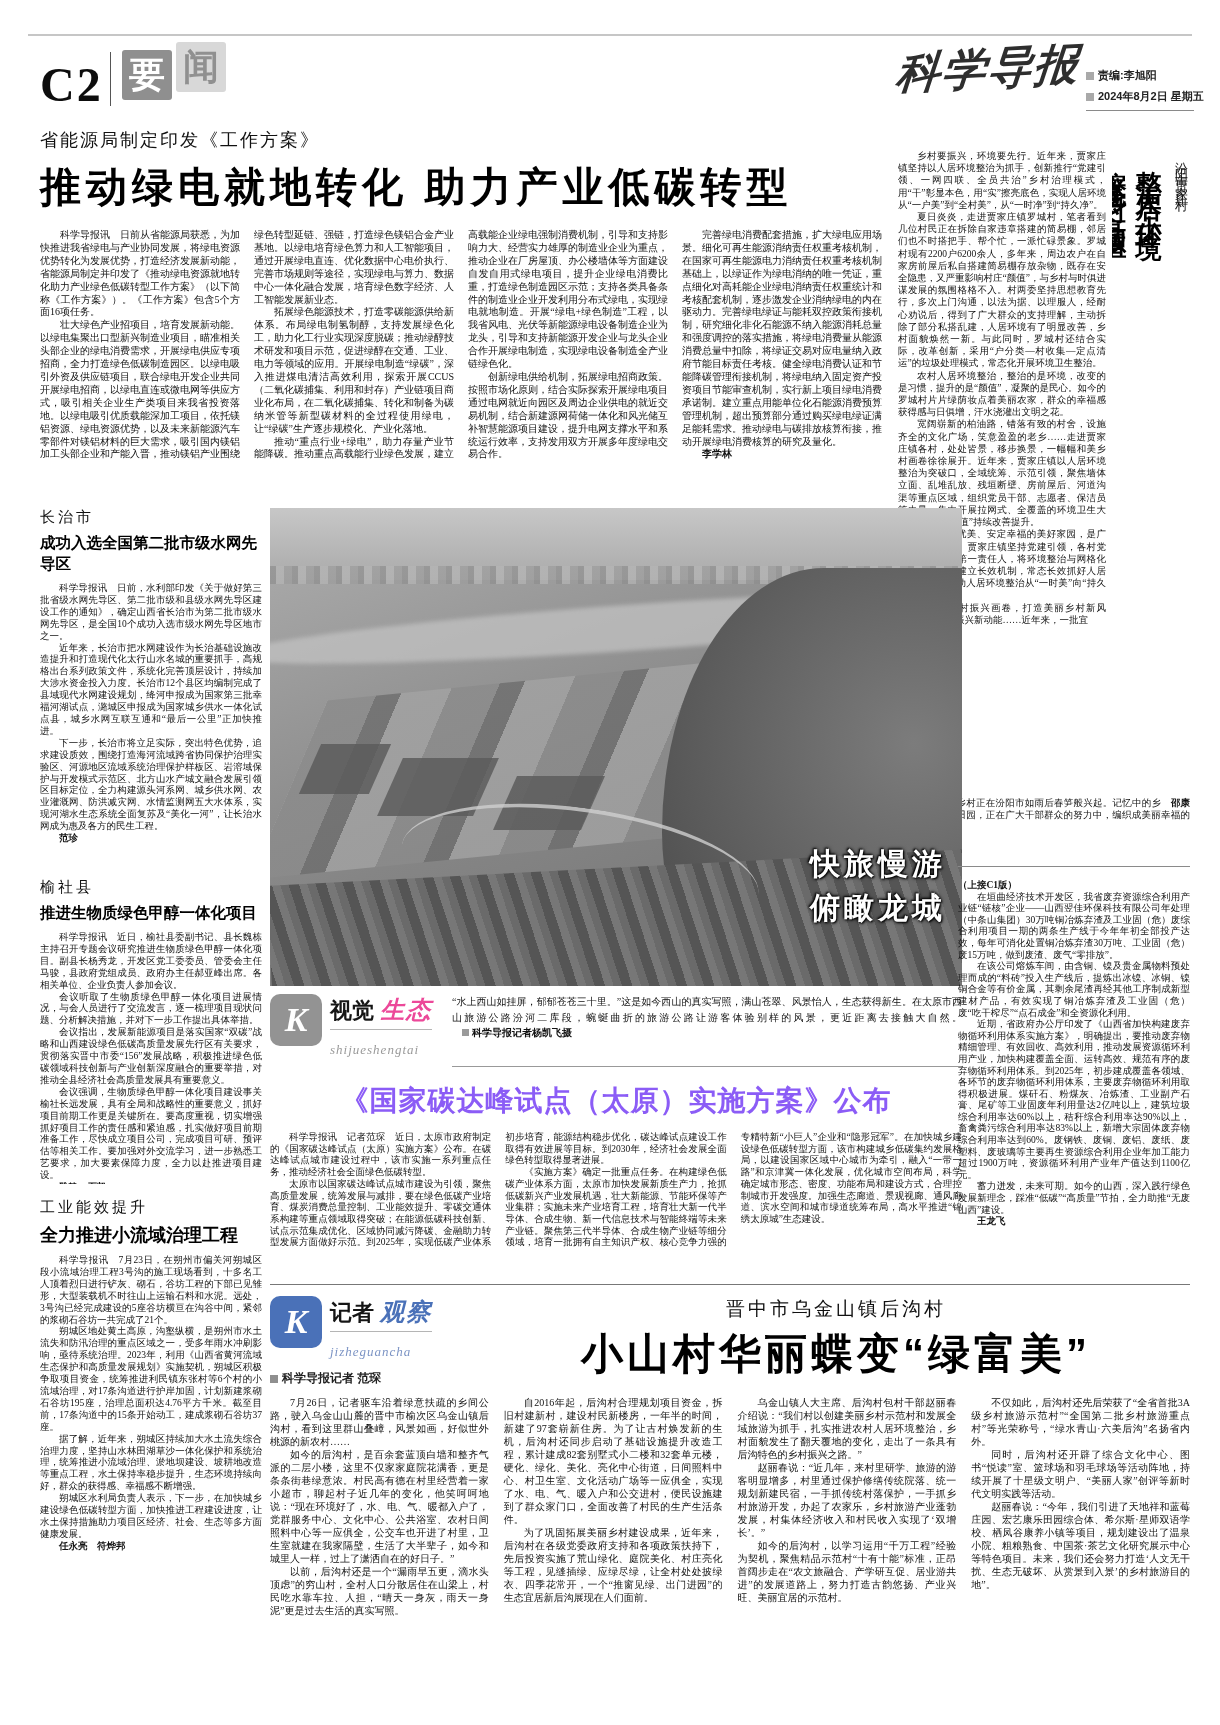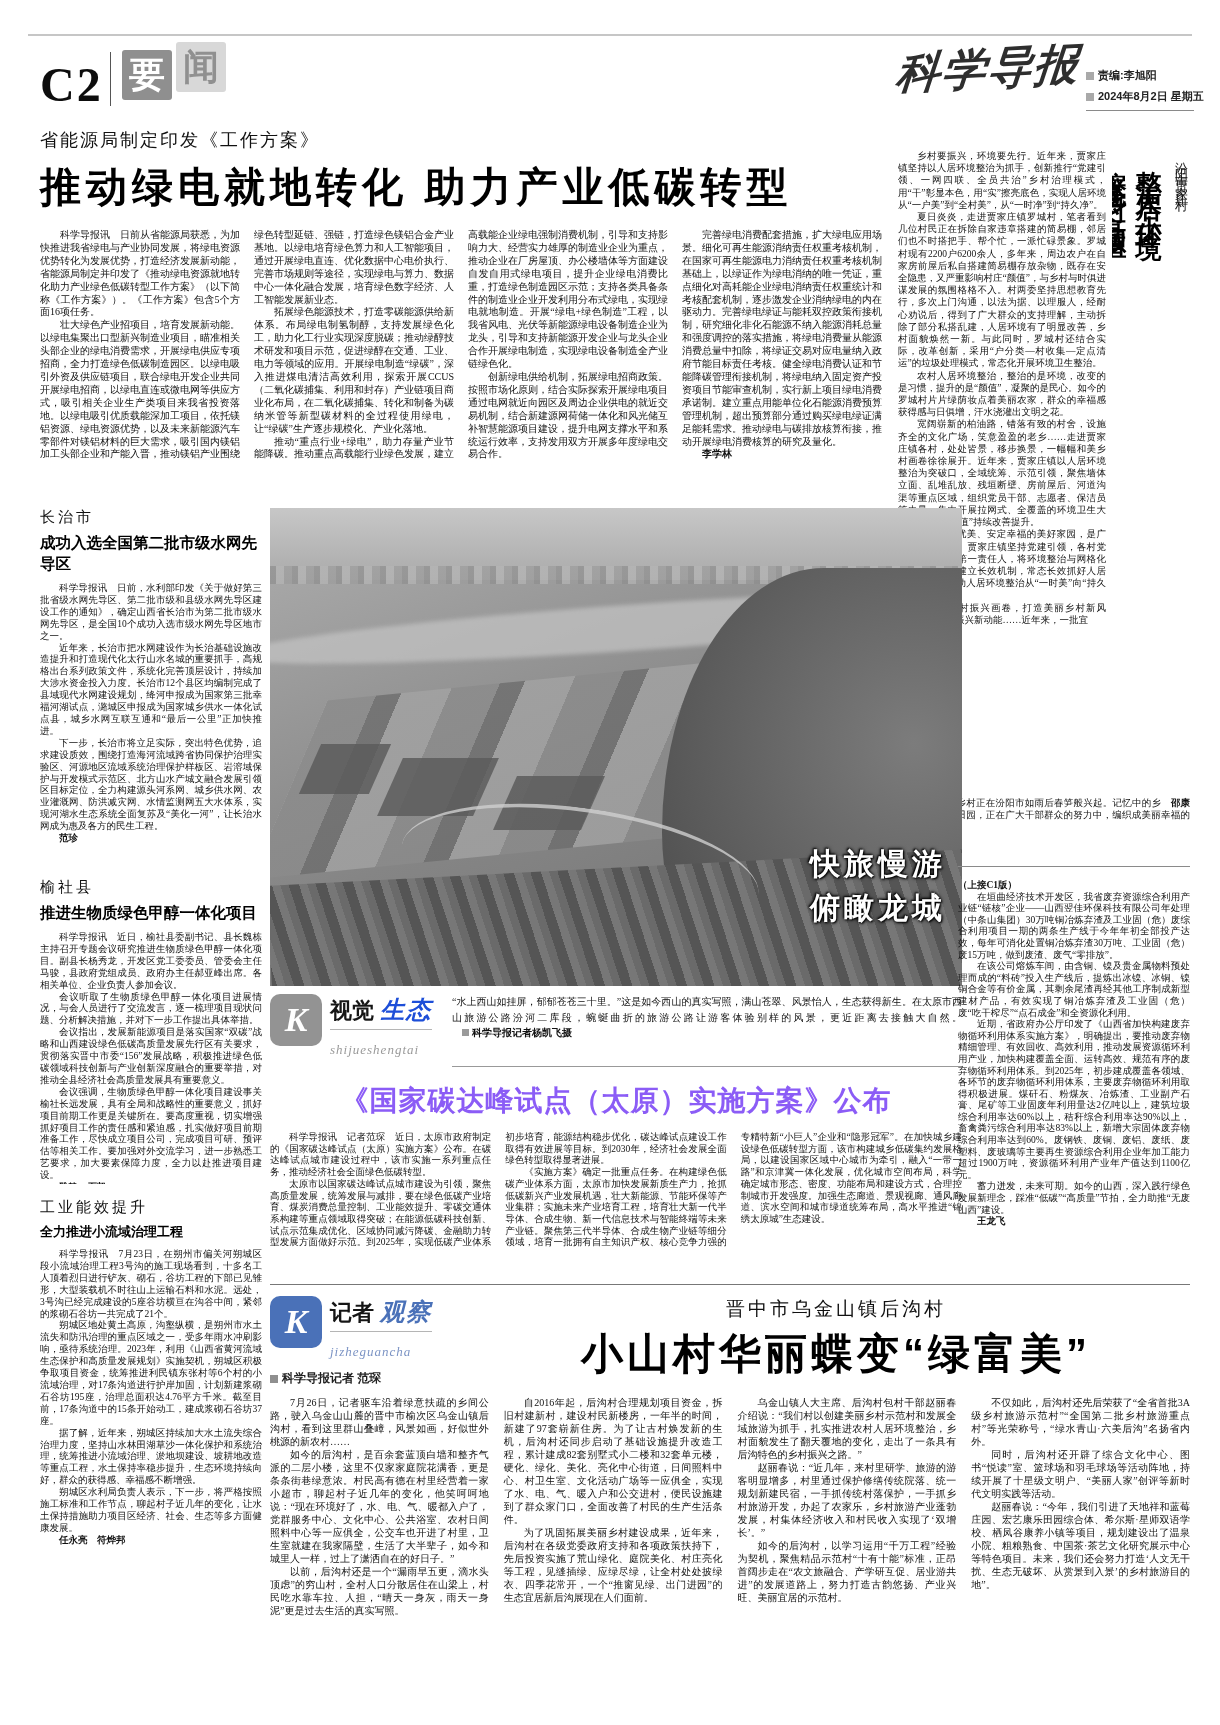--- a/index.html
+++ b/index.html
@@ -36,21 +36,21 @@
   .fy-body{flex:1;font-size:9.5px;line-height:12.2px;overflow:hidden;}
   .fy-vhead{width:78px;margin-left:6px;writing-mode:vertical-rl;overflow:hidden;}
   .fy-kicker{font:400 13px "Liberation Sans",sans-serif;letter-spacing:6px;margin-left:6px;padding-top:2px;color:#111;}
   .fy-line{font:900 26px "Liberation Serif",serif;letter-spacing:9px;color:#000;}
   .fy-tail{margin-top:5px;font-size:9.5px;line-height:12.2px;text-align:justify;}
   .fy-tail .inline-sig{float:right;font-weight:700;padding-left:10px;}
   
   .lc{left:40px;width:222px;}
   .lc-kicker{font:400 15px "Liberation Sans",sans-serif;letter-spacing:3px;color:#111;}
   .lc-head{font:900 15.5px "Liberation Sans",sans-serif;margin:6px 0 8px;color:#000;}
-  .lc-head.big{font-size:13px;}
+  .lc-head.big{font-size:18px;}
   .lc-body{font-size:9.5px;line-height:11.9px;overflow:hidden;}
   
   .photo{left:270px;top:508px;width:692px;height:478px;overflow:hidden;background:
      linear-gradient(160deg,#aeaeae 0%,#979797 30%,#858585 55%,#6f6f6f 100%);}
   .ph-sky{position:absolute;left:0;top:0;width:100%;height:72px;background:linear-gradient(#c7c7c7,#aaa);}
   .ph-city{position:absolute;left:0;top:58px;width:100%;height:18px;opacity:.7;
      background:repeating-linear-gradient(90deg,#8e8e8e 0 6px,#b5b5b5 6px 14px,#9c9c9c 14px 22px);}
   .ph-river{position:absolute;left:-40px;top:96px;width:820px;height:46px;background:#c2c2c2;
      border-radius:50%;transform:rotate(-4deg);opacity:.75;filter:blur(2px);}
   .ph-fields{position:absolute;left:30px;top:170px;width:420px;height:180px;transform:skewX(-28deg) rotate(-6deg);opacity:.8;
@@ -72,21 +72,21 @@
   
   .cap-row{left:270px;top:994px;width:692px;height:82px;display:flex;}
   .vlogo{width:182px;flex:0 0 auto;display:flex;}
   .klogo{width:52px;height:52px;border-radius:10px;display:flex;align-items:center;justify-content:center;
          font:700 italic 34px "Liberation Serif",serif;color:#fff;flex:0 0 auto;}
   .k-gray{background:#939393;}
   .k-blue{background:#4a71b8;}
   .vlogo-txt{margin-left:8px;}
   .vlogo-zh{font:700 22px "Liberation Sans",sans-serif;color:#151515;white-space:nowrap;}
   .vlogo-zh .script{font:700 italic 24px "Liberation Serif",serif;letter-spacing:2px;}
-  .script-gray{color:#1d4ed8;}
+  .script-gray{color:#ec4899;}
   .script-blue{color:#4a71b8;}
   .vlogo-py{font:italic 13px "Liberation Serif",serif;color:#9a9a9a;border-top:1px solid #b5b5b5;
             margin-top:3px;padding-top:12px;letter-spacing:1px;}
   .caption{flex:1;font-size:10px;line-height:15.5px;text-align:justify;border-bottom:1px solid #999;
            padding-bottom:4px;height:68px;overflow:hidden;}
   .credit{white-space:nowrap;font-weight:700;}
   .credit .sq{width:7px;height:7px;background:#9a9a9a;margin:0 3px 0 10px;}
   
   .ty{left:270px;top:1082px;width:692px;height:198px;}
   .ty-head{text-align:center;font:900 28px "Liberation Serif",serif;letter-spacing:1px;color:#8b5cf6;}
@@ -197,21 +197,21 @@
   </div>
 
   <div class="abs lc" style="top:1198px;height:505px;">
     <div class="lc-kicker">工业能效提升</div>
     <div class="lc-head big">全力推进小流域治理工程</div>
     <div class="lc-body art-body" style="height:438px;">
       <div>
           <p>科学导报讯　7月23日，在朔州市偏关河朔城区段小流域治理工程3号沟的施工现场看到，十多名工人顶着烈日进行铲灰、砌石，谷坊工程的下部已见雏形，大型装载机不时往山上运输石料和水泥。远处，3号沟已经完成建设的5座谷坊横亘在沟谷中间，紧邻的浆砌石谷坊一共完成了21个。</p>
           <p>朔城区地处黄土高原，沟壑纵横，是朔州市水土流失和防汛治理的重点区域之一，受多年雨水冲刷影响，亟待系统治理。2023年，利用《山西省黄河流域生态保护和高质量发展规划》实施契机，朔城区积极争取项目资金，统筹推进利民镇东张村等6个村的小流域治理，对17条沟道进行护岸加固，计划新建浆砌石谷坊195座，治理总面积达4.76平方千米。截至目前，17条沟道中的15条开始动工，建成浆砌石谷坊37座。</p>
           <p>据了解，近年来，朔城区持续加大水土流失综合治理力度，坚持山水林田湖草沙一体化保护和系统治理，统筹推进小流域治理、淤地坝建设、坡耕地改造等重点工程，水土保持率稳步提升，生态环境持续向好，群众的获得感、幸福感不断增强。</p>
-          <p>朔城区水利局负责人表示，下一步，将严格按照施工标准和工作节点，聊起村子近几年的变化，让水土保持措施助力项目区经济、社会、生态等多方面健康发展。</p>
+          <p>朔城区水利局负责人表示，下一步，在加快城乡建设绿色低碳转型方面，加快推进工程建设进度，让水土保持措施助力项目区经济、社会、生态等多方面健康发展。</p>
         </div>
       <p class="sig">任永亮　符烨邦</p>
     </div>
   </div>
 
   <div class="abs photo">
     <div class="ph-sky"></div>
     <div class="ph-city"></div>
     <div class="ph-river"></div>
     <div class="ph-fields"></div>

